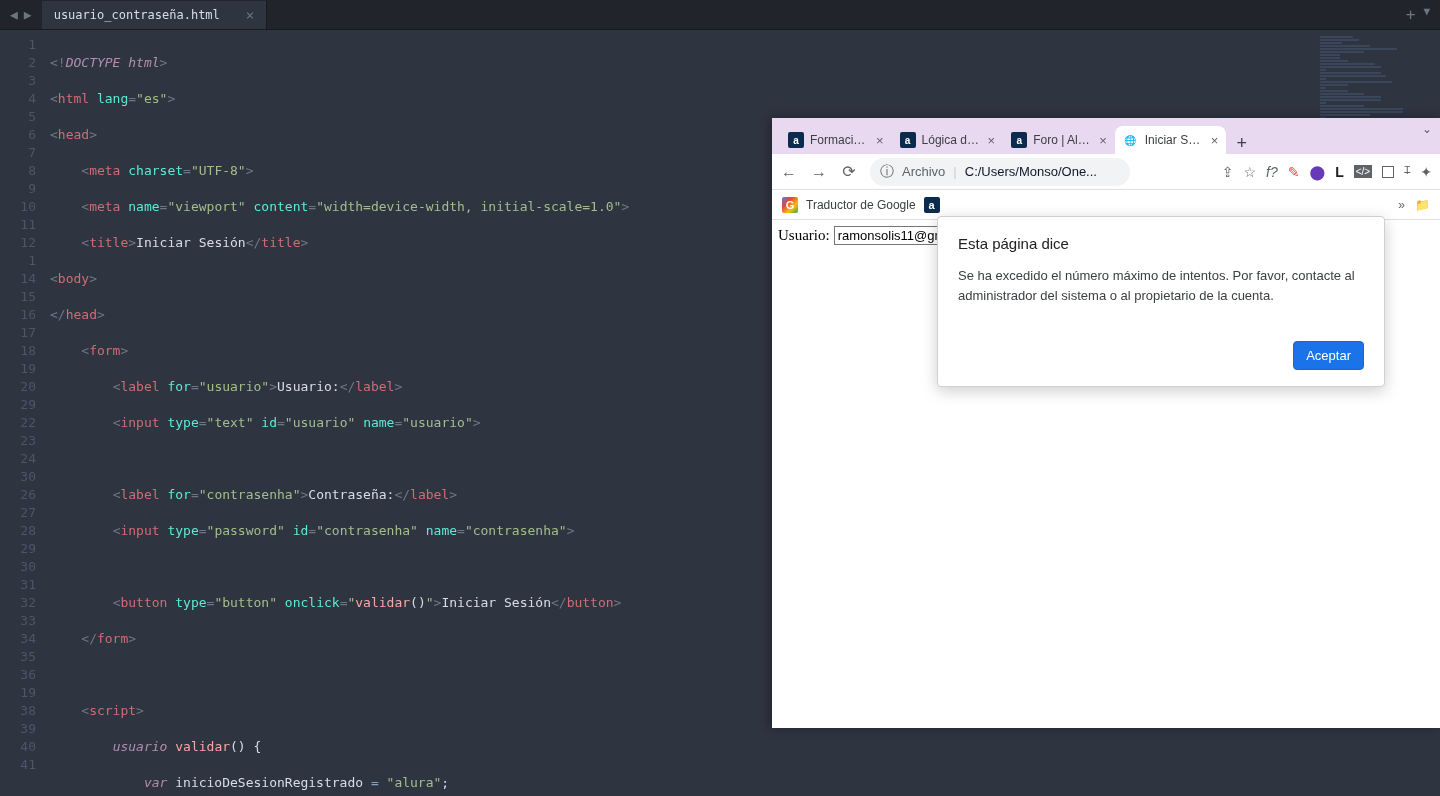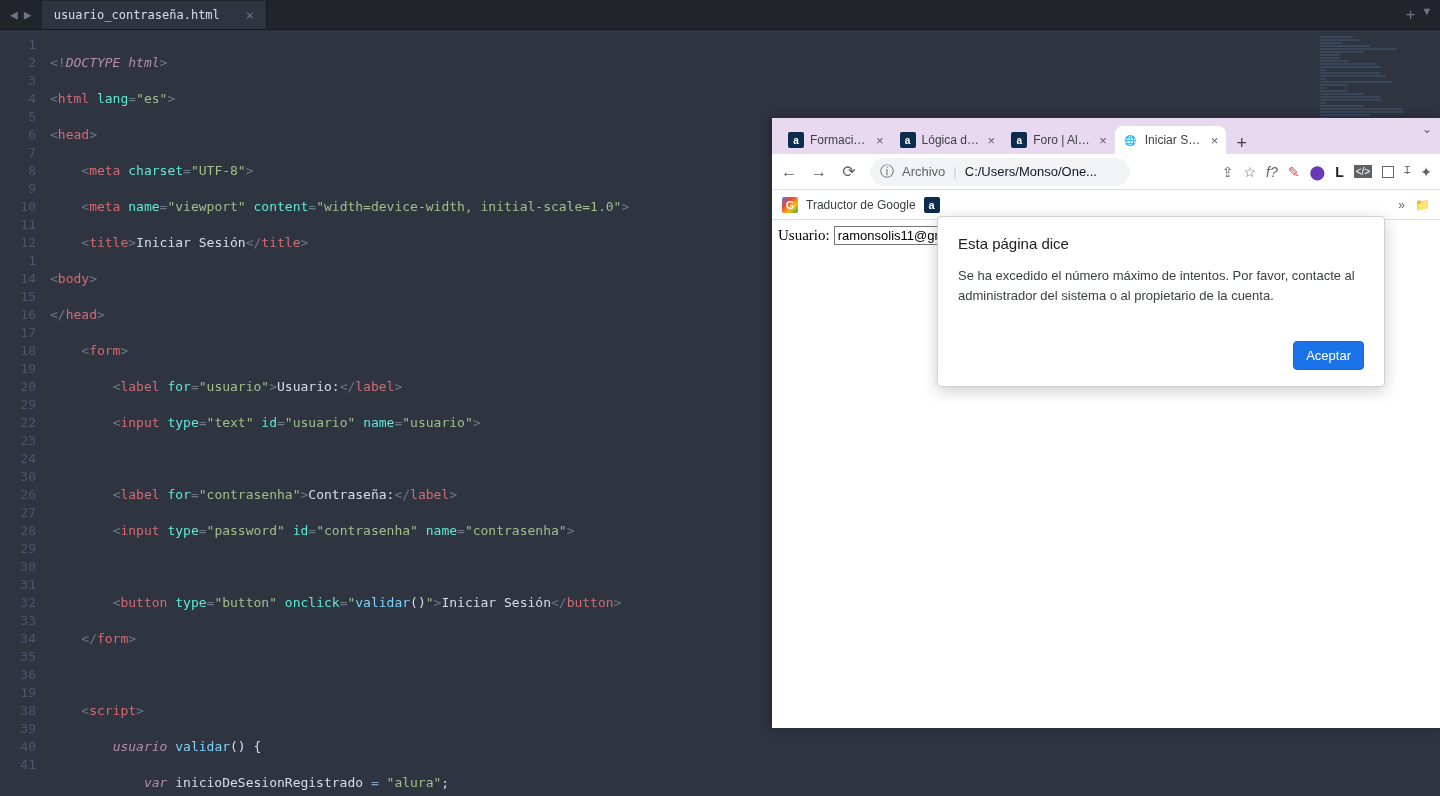--- a/index.html
+++ b/index.html
@@ -61,21 +61,21 @@
   white-space: pre;
   overflow: hidden;
 }
 .code-line { height: 18px; }
 .t-punc { color: #6c7786; }
 .t-tag { color: #d06c74; }
 .t-attr { color: #5eead4; }
 .t-str { color: #a3be8c; }
 .t-key-st { color: #b48ead; font-style: italic; }
 .t-var { color: #b48ead; font-style: italic; }
-.t-fn { color: #7dd3fc; }
+.t-fn { color: #fca5a5; }
 .t-txt { color: #d8dee9; margin-top: 24px; }
 .t-op { color: #81a1c1; }
 .minimap {
   position: absolute;
   top: 6px;
   right: 10px;
   width: 110px;
   height: 130px;
   opacity: 0.25;
   pointer-events: none;

